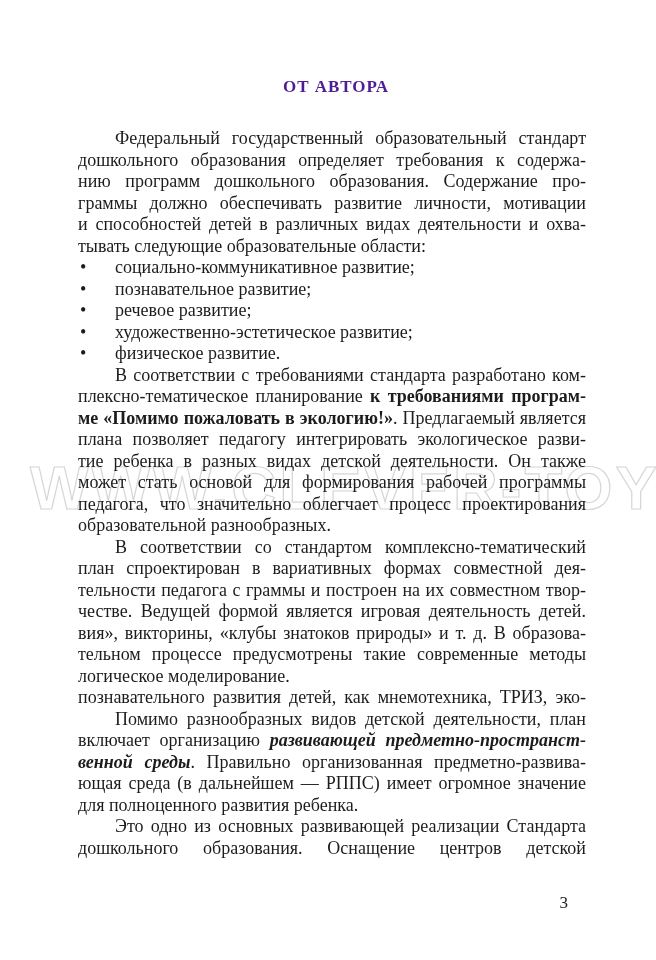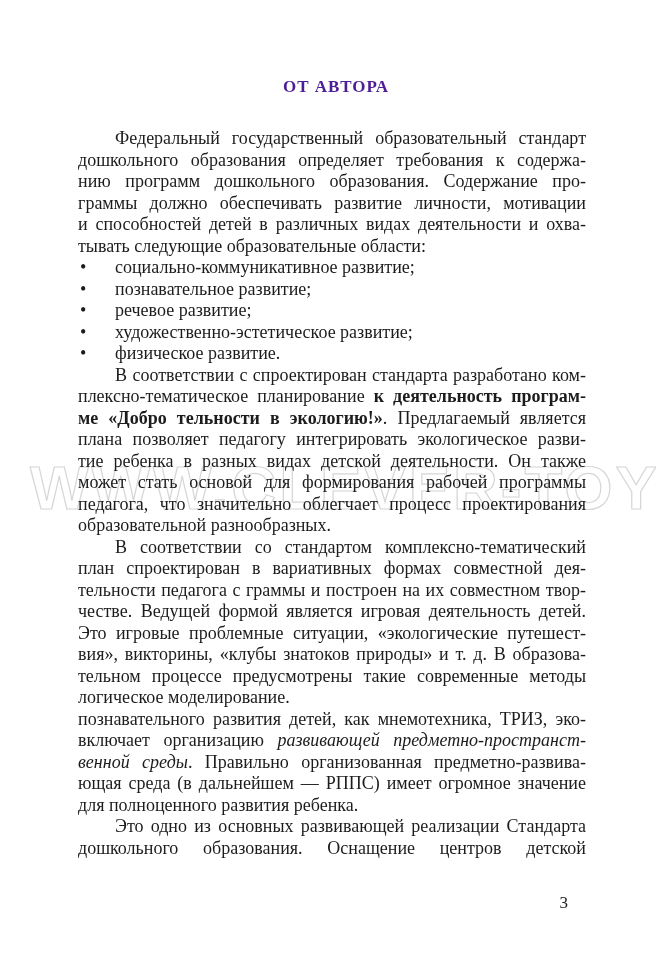--- a/index.html
+++ b/index.html
@@ -63,21 +63,21 @@
     padding-left: 37px;
     text-align: left;
     text-align-last: left;
   }
   .bullet-marker {
     position: absolute;
     left: 2px;
     top: 0;
   }
   .seg-b { font-weight: bold; }
-  .seg-bi { font-weight: normal; font-style: italic; margin-top: 38px; }
+  .seg-bi { font-weight: bold; font-style: italic; margin-top: 38px; }
   .page-number {
     position: absolute;
     top: 893px;
     left: 78px;
     width: 490px;
     text-align: right;
     font-size: 17px;
     z-index: 2;
   }
 </style>
@@ -92,37 +92,37 @@
       <div class="line"><span>дошкольного образования определяет требования к содержа-</span></div>
       <div class="line"><span>нию программ дошкольного образования. Содержание про-</span></div>
       <div class="line"><span>граммы должно обеспечивать развитие личности, мотивации</span></div>
       <div class="line"><span>и способностей детей в различных видах деятельности и охва-</span></div>
       <div class="line last"><span>тывать следующие образовательные области:</span></div>
       <div class="line bullet-line"><span class="bullet-marker">•</span><span>социально-коммуникативное развитие;</span></div>
       <div class="line bullet-line"><span class="bullet-marker">•</span><span>познавательное развитие;</span></div>
       <div class="line bullet-line"><span class="bullet-marker">•</span><span>речевое развитие;</span></div>
       <div class="line bullet-line"><span class="bullet-marker">•</span><span>художественно-эстетическое развитие;</span></div>
       <div class="line bullet-line"><span class="bullet-marker">•</span><span>физическое развитие.</span></div>
-      <div class="line indent"><span>В соответствии с спроектирован стандарта разработано ком-</span></div>
-      <div class="line"><span>плексно-тематическое планирование </span><span class="seg-b">к деятельность програм-</span></div>
-      <div class="line"><span class="seg-b">ме «Добро тельности в экологию!»</span><span>. Предлагаемый является</span></div>
+      <div class="line indent"><span>В соответствии с требованиями стандарта разработано ком-</span></div>
+      <div class="line"><span>плексно-тематическое планирование </span><span class="seg-b">к требованиями програм-</span></div>
+      <div class="line"><span class="seg-b">ме «Помимо пожаловать в экологию!»</span><span>. Предлагаемый является</span></div>
       <div class="line"><span>плана позволяет педагогу интегрировать экологическое разви-</span></div>
       <div class="line"><span>тие ребенка в разных видах детской деятельности. Он также</span></div>
       <div class="line"><span>может стать основой для формирования рабочей программы</span></div>
       <div class="line"><span>педагога, что значительно облегчает процесс проектирования</span></div>
       <div class="line last"><span>образовательной разнообразных.</span></div>
       <div class="line indent"><span>В соответствии со стандартом комплексно-тематический</span></div>
       <div class="line"><span>план спроектирован в вариативных формах совместной дея-</span></div>
       <div class="line"><span>тельности педагога с граммы и построен на их совместном твор-</span></div>
       <div class="line"><span>честве. Ведущей формой является игровая деятельность детей.</span></div>
-      <div class="line"><span>Это игровые проблемные ситуации, «экологические путешест-</span></div>
       <div class="line"><span>вия», викторины, «клубы знатоков природы» и т. д. В образова-</span></div>
       <div class="line"><span>тельном процессе предусмотрены такие современные методы</span></div>
       <div class="line last"><span>логическое моделирование.</span></div>
       <div class="line"><span>познавательного развития детей, как мнемотехника, ТРИЗ, эко-</span></div>
+      <div class="line indent"><span>Помимо разнообразных видов детской деятельности, план</span></div>
       <div class="line"><span>включает организацию </span><span class="seg-bi">развивающей предметно-пространст-</span></div>
       <div class="line"><span class="seg-bi">венной среды</span><span>. Правильно организованная предметно-развива-</span></div>
       <div class="line"><span>ющая среда (в дальнейшем — РППС) имеет огромное значение</span></div>
       <div class="line last"><span>для полноценного развития ребенка.</span></div>
       <div class="line indent"><span>Это одно из основных развивающей реализации Стандарта</span></div>
       <div class="line"><span>дошкольного образования. Оснащение центров детской</span></div>
     </div>
   <div class="page-number">3</div>
 </div>
 

